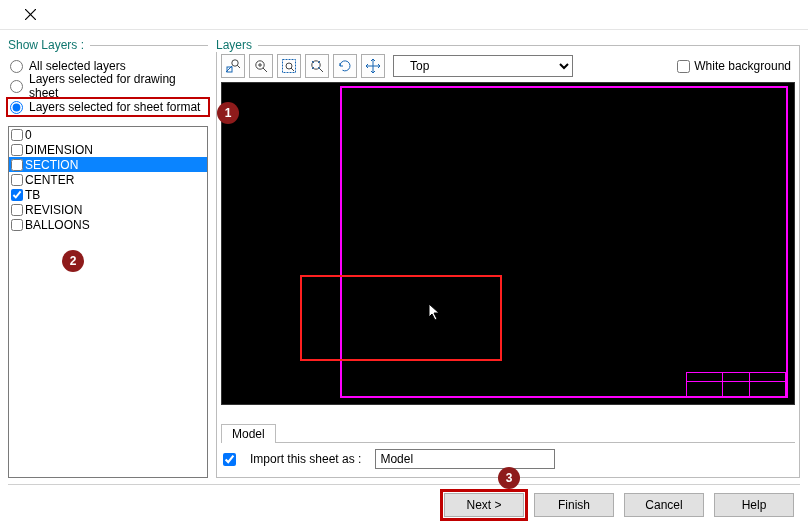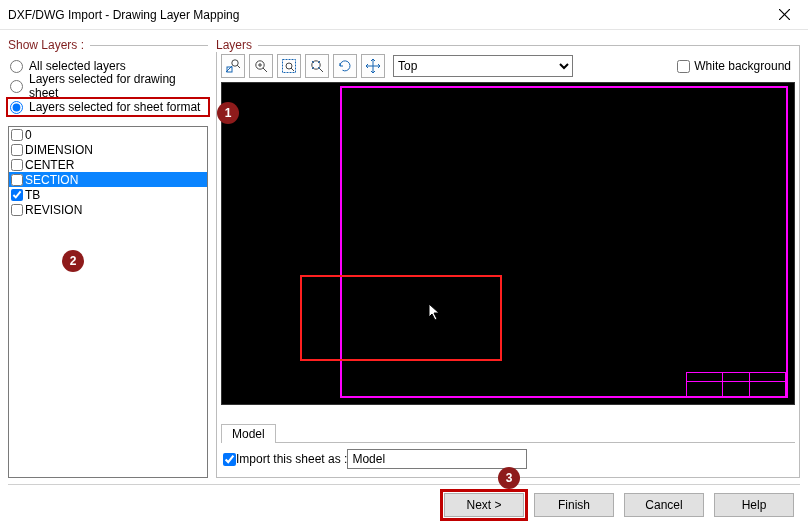--- a/index.html
+++ b/index.html
@@ -8,21 +8,21 @@
 
 
 .titlebar { display: flex; align-items: center; height: 30px; padding: 0 2px 0 8px; border-bottom: 1px solid #e5e5e5; }
 .titlebar .title { flex: 1; color: #000; }
 .titlebar .close { width: 44px; height: 28px; display: flex; align-items: center; justify-content: center; }
 .titlebar .close svg line { stroke: #000; stroke-width: 1.2; }
 
 
 .content { display: flex; padding: 8px 8px 0 8px; gap: 8px; height: 448px; }
 
-.group-label { color: #7f1d1d; margin-bottom: 4px; }
+.group-label { color: #0f766e; margin-bottom: 4px; }
 
 
 .leftcol { width: 200px; display: flex; flex-direction: column; }
 .radio-row { display: flex; align-items: center; gap: 6px; height: 20px; padding-left: 2px; }
 .radio-row input[type=radio] { margin: 0; }
 .radios { padding: 4px 0 4px 0; }
 
 .red-outline { border: 2px solid #C00000; border-radius: 0; padding: 1px 2px; margin: 1px -2px; }
 
 .layers-list { flex: 1; border: 1px solid #7a7a7a; margin-top: 4px; background: #fff; overflow: hidden; }
@@ -35,58 +35,57 @@
 .preview-area { flex: 1; border: 1px solid #bcbcbc; border-top: none; padding: 4px; display: flex; flex-direction: column; }
 
 
 .fieldset { border-top: 1px solid #bcbcbc; position: relative; margin-top: 7px; }
 .fieldset .legend { position: absolute; top: -8px; left: 0; background: #fff; padding: 0 6px 0 0; }
 
 
 .toolbar { display: flex; align-items: center; gap: 4px; margin: 4px 0 4px 0; }
 .tool-btn { width: 24px; height: 24px; border: 1px solid #adadad; background: #fdfdfd; display: flex; align-items: center; justify-content: center; }
 .tool-btn svg { display: block; }
-.view-select { width: 180px; height: 22px; border: 1px solid #7a7a7a; padding: 0 0; background: #fff; margin-left: 4px; }
+.view-select { width: 180px; height: 22px; border: 1px solid #7a7a7a; padding: 0 12px; background: #fff; margin-left: 4px; }
 .white-bg { margin-left: auto; display: flex; align-items: center; gap: 4px; padding-right: 4px; }
 .white-bg input { margin: 0; }
 
 
 .canvas { flex: 1; background: #000; position: relative; border: 1px solid #333; }
 .mag-rect { position: absolute; border: 2px solid #ff00ff; }
 .red-rect { position: absolute; border: 2px solid #ff2020; }
 .cursor-arrow { position: absolute; }
 .titleblock { position: absolute; right: 8px; bottom: 6px; width: 100px; height: 26px; border: 1px solid #ff00ff; }
 .titleblock .cell { position: absolute; border-top: 1px solid #ff00ff; border-left: 1px solid #ff00ff; }
 
 
 .bottom-of-preview { margin-top: 16px; }
 .tabrow { display: flex; align-items: flex-end; height: 22px; border-bottom: 1px solid #bcbcbc; }
 .tab { border: 1px solid #bcbcbc; border-bottom: none; padding: 2px 10px; background: #fff; position: relative; top: 1px; }
-.import-row { display: flex; align-items: center; gap: 0; padding: 6px 0 4px 2px; }
+.import-row { display: flex; align-items: center; gap: 14px; padding: 6px 0 4px 2px; }
 .import-row input[type=checkbox] { margin: 0; }
 .import-field { width: 180px; height: 20px; border: 1px solid #7a7a7a; padding: 0 4px; }
 
 
 .hr { height: 1px; background: #d0d0d0; margin: 6px 8px 8px 8px; }
 
 
 .btnrow { display: flex; gap: 10px; justify-content: flex-end; padding: 0 14px 10px 0; }
 .btn { width: 80px; height: 24px; border: 1px solid #adadad; background: #e1e1e1; display: flex; align-items: center; justify-content: center; }
 
 
 .badge { position: absolute; width: 22px; height: 22px; background: #8e1b1b; border-radius: 50%; color: #fff; display: flex; align-items: center; justify-content: center; font-weight: bold; z-index: 50; }
 
 
 .btn-red-outline { outline: 3px solid #C00000; outline-offset: 1px; }
 </style>
 </head>
 <body>
 
 <div class="titlebar">
-  <span class="title">DXF/DWG Import - Drawing Layer Mapping</span>
   <span class="close">
     <svg width="11" height="11" viewBox="0 0 11 11">
         <line x1="0" y1="0" x2="11" y2="11"></line>
         <line x1="11" y1="0" x2="0" y2="11"></line>
       </svg>
   </span>
 </div>
 
 <div class="content">
 
@@ -111,35 +110,39 @@
 
     <div class="layers-list" id="layers-list">
         <label class="layer-item">
           <input type="checkbox" style="">
           <span>0</span>
         </label>
         <label class="layer-item">
           <input type="checkbox" style="">
           <span>DIMENSION</span>
         </label>
+        <label class="layer-item selected">
+          <input type="checkbox" style="">
+          <span>SECTION</span>
+        </label>
         <label class="layer-item">
           <input type="checkbox" style="">
           <span>CENTER</span>
-        </label>
-        <label class="layer-item selected">
-          <input type="checkbox" style="">
-          <span>SECTION</span>
         </label>
         <label class="layer-item">
           <input type="checkbox" checked="" style="">
           <span>TB</span>
         </label>
         <label class="layer-item">
           <input type="checkbox" style="">
           <span>REVISION</span>
+        </label>
+        <label class="layer-item">
+          <input type="checkbox" style="">
+          <span>BALLOONS</span>
         </label>
       </div>
   </div>
 
   <div class="rightcol">
     <div class="fieldset" style="flex:1;display:flex;flex-direction:column">
       <span class="legend group-label">Layers</span>
       <div class="preview-area">
         <div class="toolbar">
           <span class="tool-btn">

